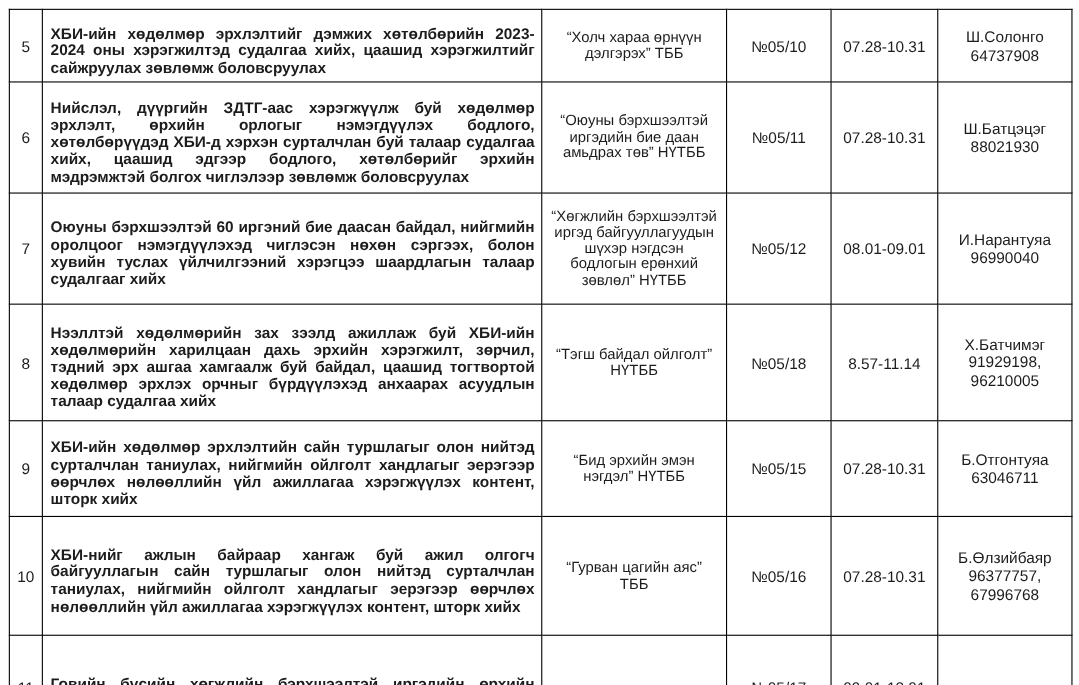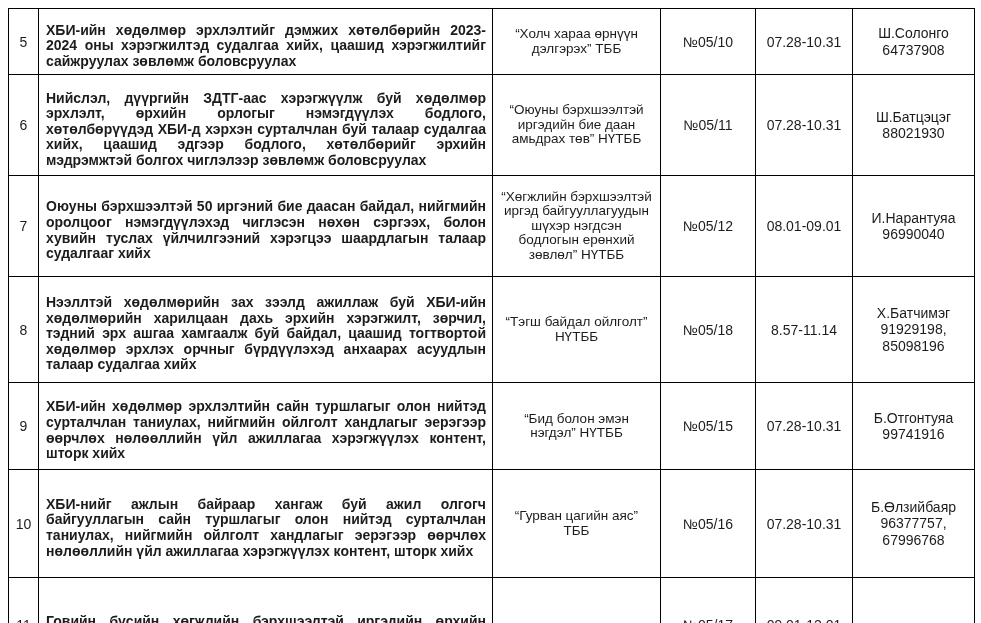--- a/index.html
+++ b/index.html
@@ -87,47 +87,47 @@
     <td class="task">Нийслэл, дүүргийн ЗДТГ-аас хэрэгжүүлж буй хөдөлмөр эрхлэлт, өрхийн орлогыг нэмэгдүүлэх бодлого, хөтөлбөрүүдэд ХБИ-д хэрхэн сурталчлан буй талаар судалгаа хийх, цаашид эдгээр бодлого, хөтөлбөрийг эрхийн мэдрэмжтэй болгох чиглэлээр зөвлөмж боловсруулах</td>
     <td class="org">“Оюуны бэрхшээлтэй иргэдийн бие даан амьдрах төв” НҮТББ</td>
     <td class="ref">№05/11</td>
     <td class="dates">07.28-10.31</td>
     <td class="contact">Ш.Батцэцэг
 88021930</td>
   </tr>
 
   <tr style="height: 101px;">
     <td class="num">7</td>
-    <td class="task">Оюуны бэрхшээлтэй 50 иргэний бие даасан байдал, нийгмийн оролцоог нэмэгдүүлэхэд чиглэсэн нөхөн сэргээх, болон хувийн туслах үйлчилгээний хэрэгцээ шаардлагын талаар судалгааг хийх</td>
+    <td class="task">Оюуны бэрхшээлтэй 60 иргэний бие даасан байдал, нийгмийн оролцоог нэмэгдүүлэхэд чиглэсэн нөхөн сэргээх, болон хувийн туслах үйлчилгээний хэрэгцээ шаардлагын талаар судалгааг хийх</td>
     <td class="org">“Хөгжлийн бэрхшээлтэй иргэд байгууллагуудын шүхэр нэгдсэн бодлогын ерөнхий зөвлөл” НҮТББ</td>
     <td class="ref">№05/12</td>
     <td class="dates">08.01-09.01</td>
     <td class="contact">И.Нарантуяа
 96990040</td>
   </tr>
 
   <tr style="height: 106px;">
     <td class="num">8</td>
     <td class="task">Нээллтэй хөдөлмөрийн зах зээлд ажиллаж буй ХБИ-ийн хөдөлмөрийн харилцаан дахь эрхийн хэрэгжилт, зөрчил, тэдний эрх ашгаа хамгаалж буй байдал, цаашид тогтвортой хөдөлмөр эрхлэх орчныг бүрдүүлэхэд анхаарах асуудлын талаар судалгаа хийх</td>
     <td class="org">“Тэгш байдал ойлголт” НҮТББ</td>
     <td class="ref">№05/18</td>
     <td class="dates">8.57-11.14</td>
     <td class="contact">Х.Батчимэг
 91929198,
-85098196</td>
+96210005</td>
   </tr>
 
   <tr style="height: 87px;">
     <td class="num">9</td>
     <td class="task">ХБИ-ийн хөдөлмөр эрхлэлтийн сайн туршлагыг олон нийтэд сурталчлан таниулах, нийгмийн ойлголт хандлагыг эерэгээр өөрчлөх нөлөөллийн үйл ажиллагаа хэрэгжүүлэх контент, шторк хийх</td>
-    <td class="org">“Бид болон эмэн нэгдэл” НҮТББ</td>
+    <td class="org">“Бид эрхийн эмэн нэгдэл” НҮТББ</td>
     <td class="ref">№05/15</td>
     <td class="dates">07.28-10.31</td>
     <td class="contact">Б.Отгонтуяа
-99741916</td>
+63046711</td>
   </tr>
 
   <tr style="height: 108px;">
     <td class="num">10</td>
     <td class="task">ХБИ-нийг ажлын байраар хангаж буй ажил олгогч байгууллагын сайн туршлагыг олон нийтэд сурталчлан таниулах, нийгмийн ойлголт хандлагыг эерэгээр өөрчлөх нөлөөллийн үйл ажиллагаа хэрэгжүүлэх контент, шторк хийх</td>
     <td class="org">“Гурван цагийн аяс” ТББ</td>
     <td class="ref">№05/16</td>
     <td class="dates">07.28-10.31</td>
     <td class="contact">Б.Өлзийбаяр
 96377757,

